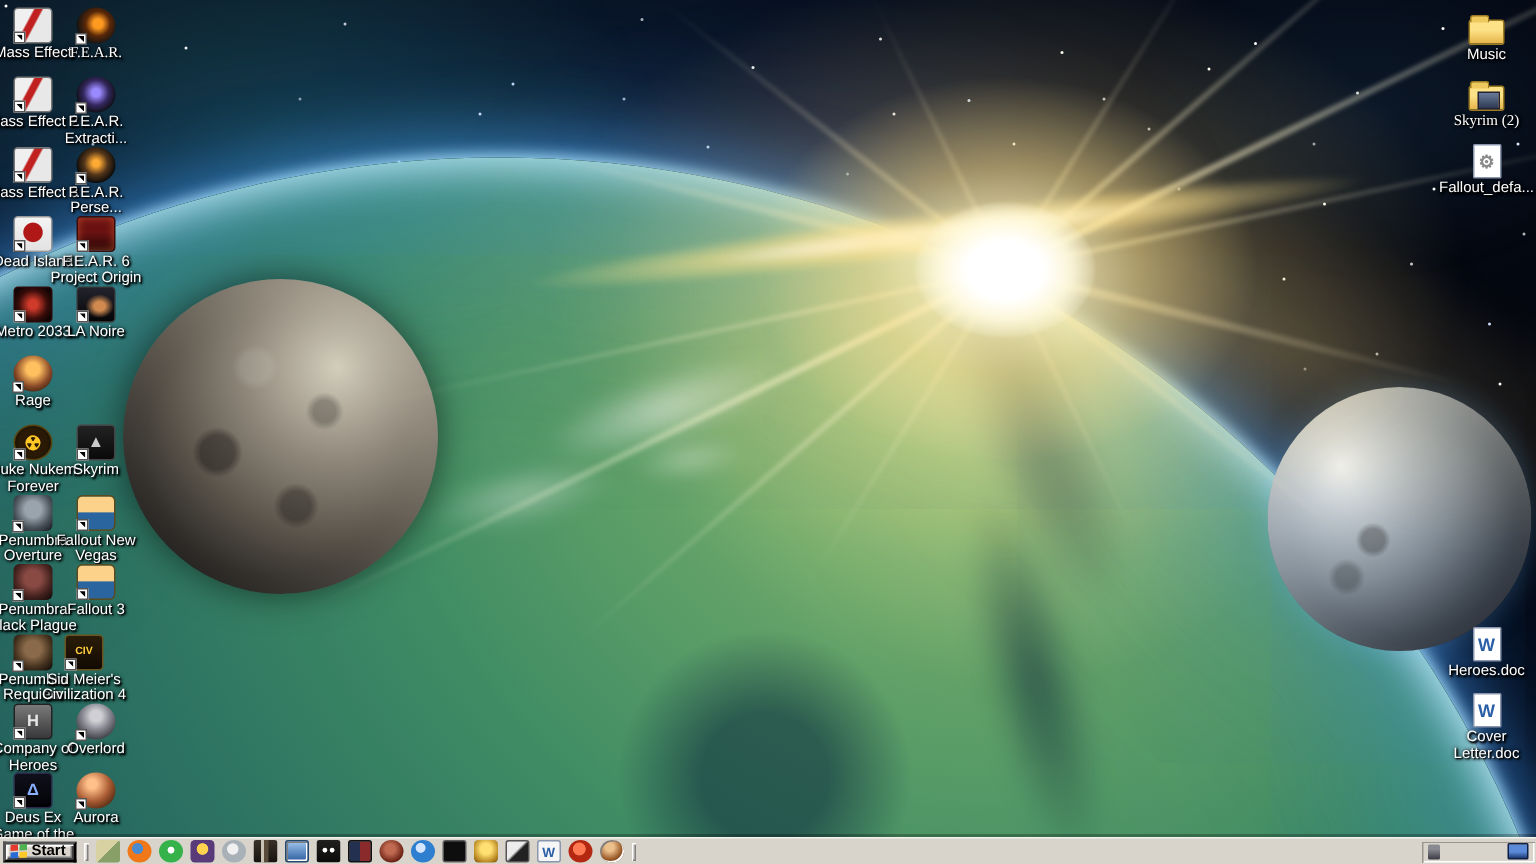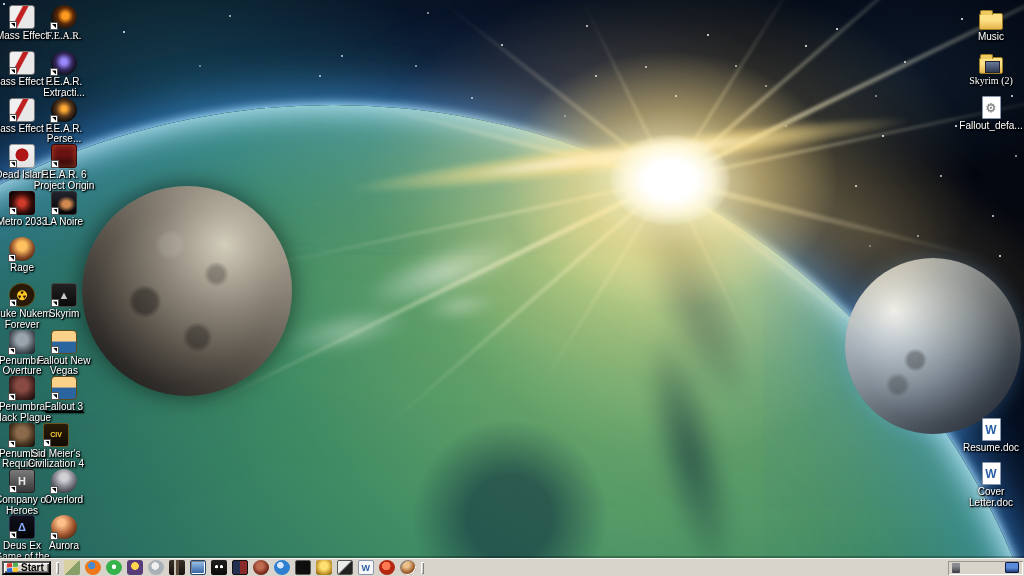--- a/index.html
+++ b/index.html
@@ -339,21 +339,21 @@
           <span class="sc"></span>
         </div>
         <div class="lbl">Skyrim</div>
       </div>
       <div class="desk-icon" style="left: 32px; top: 329.8px;">
         <div class="ic ic-vault">
           <span class="sc"></span>
         </div>
         <div class="lbl">Fallout New Vegas</div>
       </div>
-      <div class="desk-icon" style="left: 32px; top: 376.2px; text-decoration: underline;">
+      <div class="desk-icon" style="left: 32px; top: 376.2px;">
         <div class="ic ic-vault">
           <span class="sc"></span>
         </div>
         <div class="lbl">Fallout 3</div>
       </div>
       <div class="desk-icon" style="left: 24px; top: 422.6px;">
         <div class="ic ic-civ4">
           <span class="glyph">CIV</span>
           <span class="sc"></span>
         </div>
@@ -382,21 +382,21 @@
       <div class="desk-icon" style="left: 959px; top: 96px;">
         <div class="ic ic-config">
           <span class="glyph">⚙</span>
         </div>
         <div class="lbl">Fallout_defa...</div>
       </div>
       <div class="desk-icon" style="left: 959px; top: 418px;">
         <div class="ic ic-word">
           <span class="glyph">W</span>
         </div>
-        <div class="lbl">Resume.doc</div>
+        <div class="lbl">Heroes.doc</div>
       </div>
       <div class="desk-icon" style="left: 959px; top: 462px;">
         <div class="ic ic-word">
           <span class="glyph">W</span>
         </div>
         <div class="lbl">Cover Letter.doc</div>
       </div>
     </div>
 
   <div id="taskbar">

